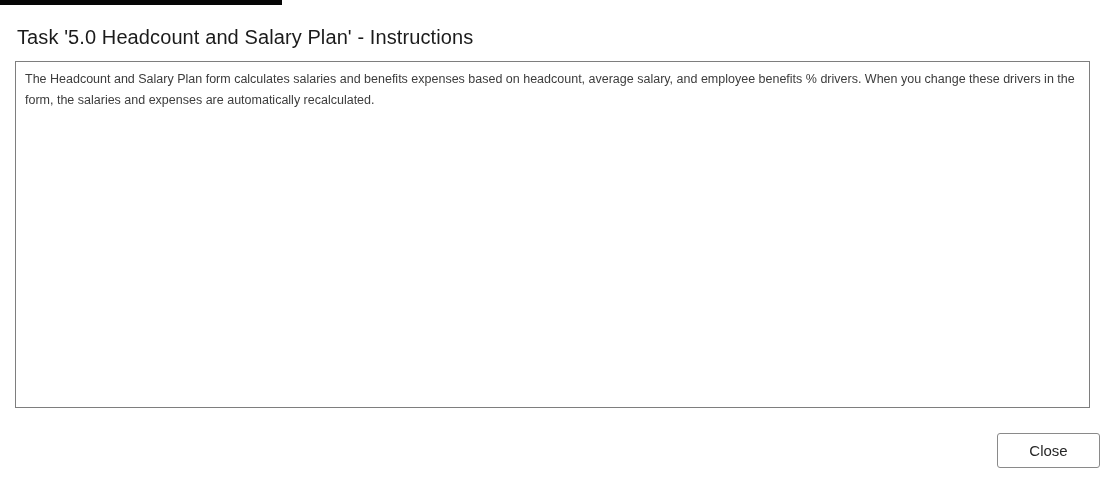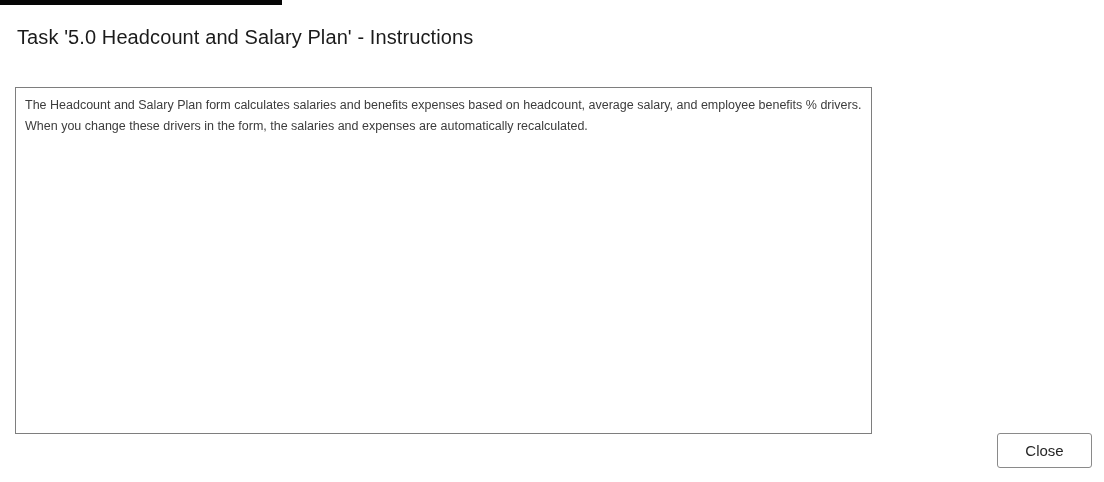--- a/index.html
+++ b/index.html
@@ -30,40 +30,39 @@
     font-size: 20px;
     font-weight: 400;
     color: #1b1b1b;
     letter-spacing: 0.1px;
     white-space: nowrap;
   }
   .instructions-box {
     position: absolute;
     left: 15px;
     top: 61px;
-    width: 857px;
+    width: 1075px;
     height: 347px;
     box-sizing: border-box;
     background: #ffffff;
     border: 1px solid #7e7e7e;
     padding: 7px 9px;
     overflow: hidden;
-    margin-top: 26px;
   }
   .instructions-text {
     margin: 0;
     font-size: 12.5px;
     line-height: 21px;
     color: #3c3c3c;
   }
   .close-button {
     position: absolute;
     left: 997px;
     top: 433px;
-    width: 95px;
+    width: 103px;
     height: 35px;
     box-sizing: border-box;
     background: #ffffff;
     border: 1px solid #8a8a8a;
     border-radius: 3px;
     font-family: "Liberation Sans", sans-serif;
     font-size: 15px;
     color: #262626;
     text-align: center;
     cursor: pointer;

